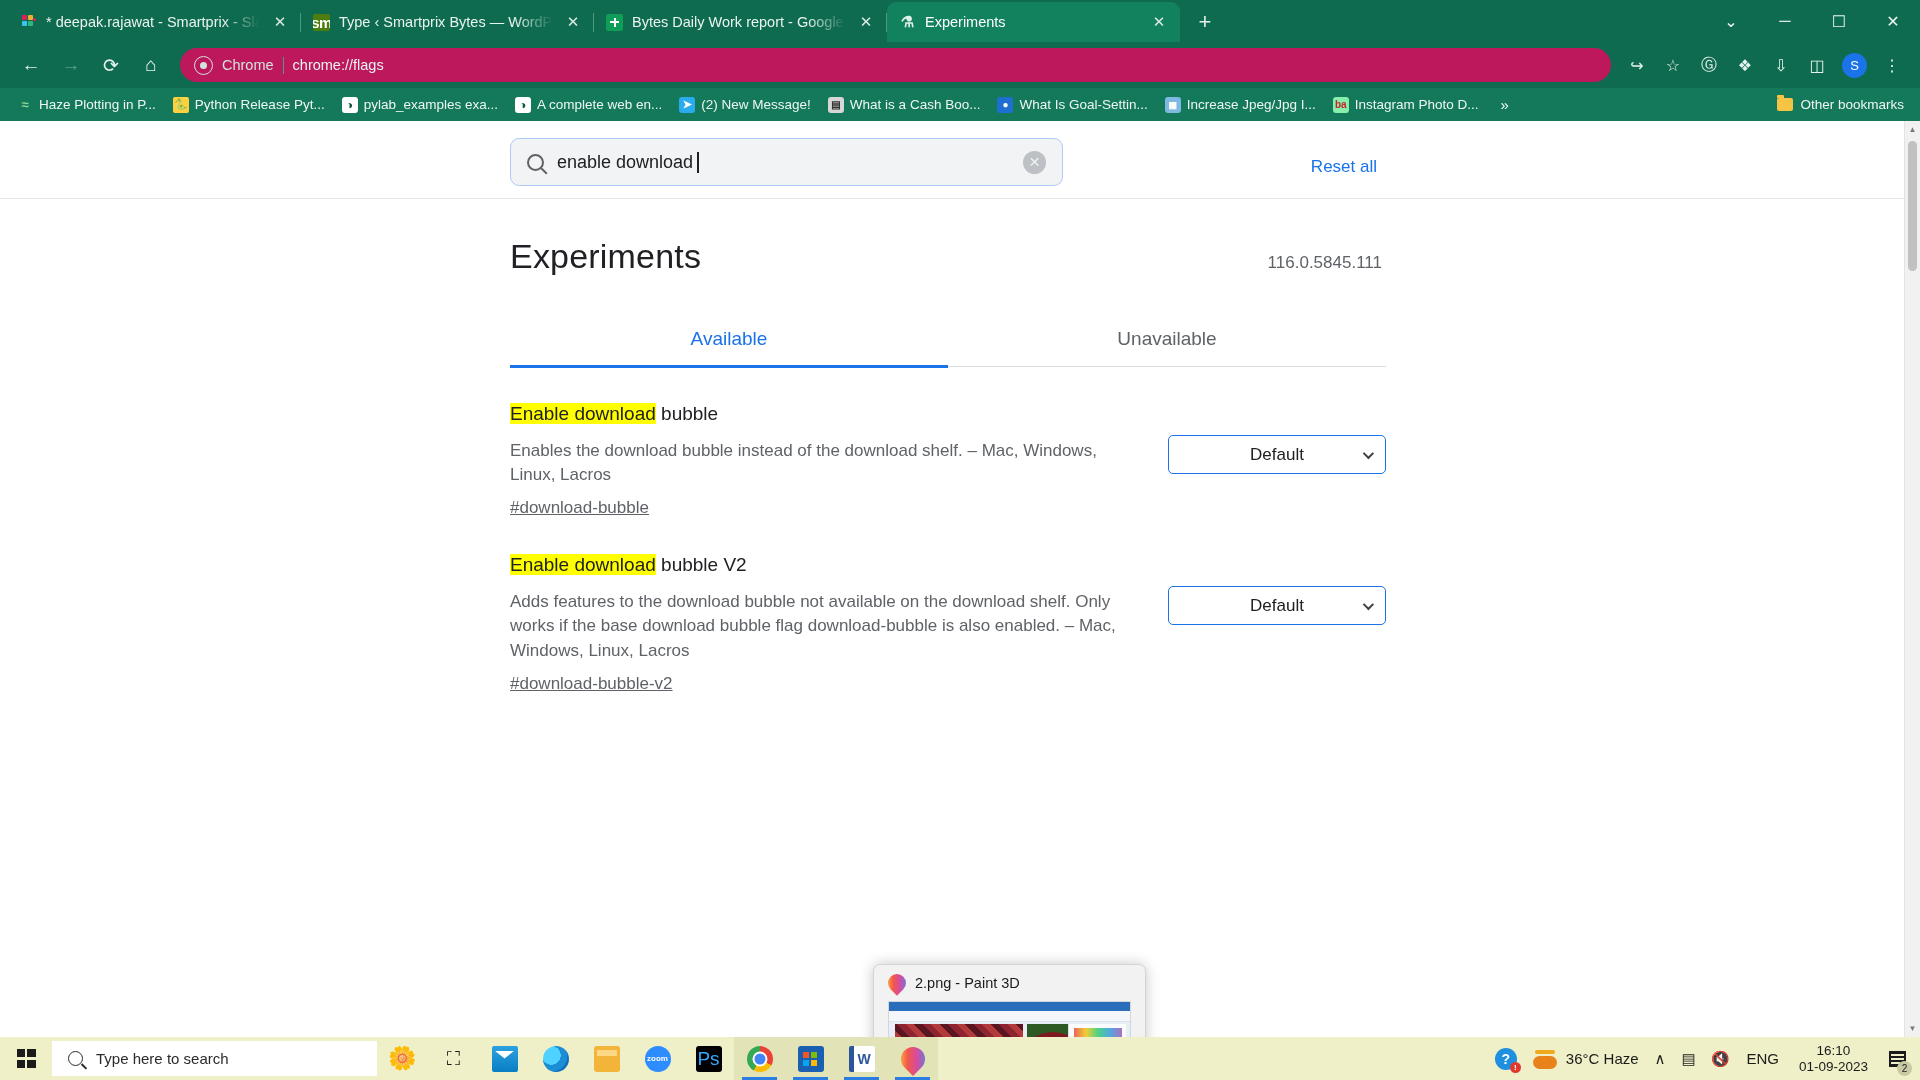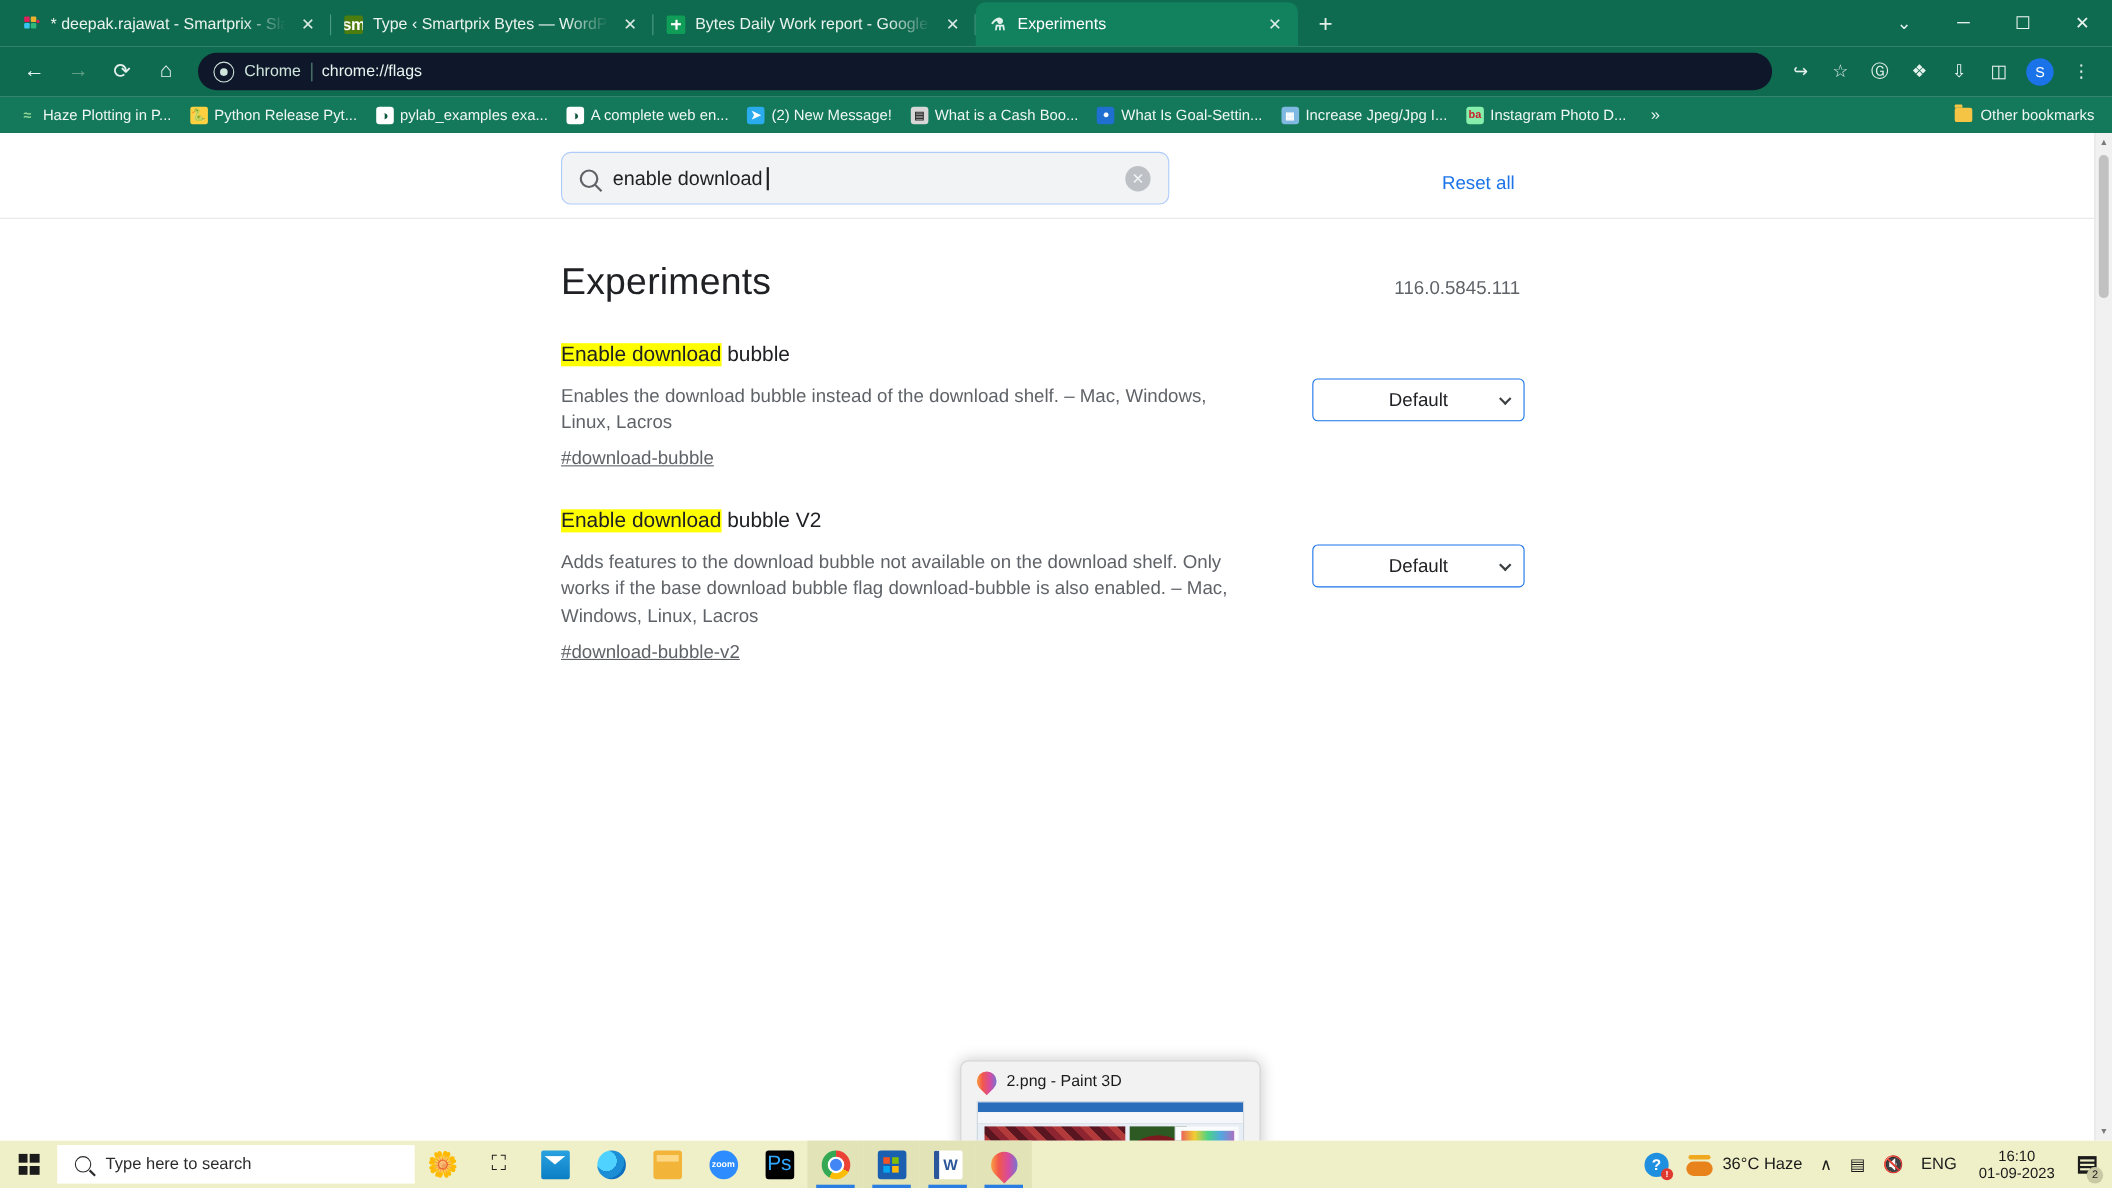--- a/index.html
+++ b/index.html
@@ -84,21 +84,21 @@
     display: flex; align-items: center; padding: 0 12px; gap: 2px;
   }
   .nav-btn {
     width: 38px; height: 38px; border-radius: 50%;
     display: flex; align-items: center; justify-content: center;
     color: #e6f2ee; font-size: 19px;
   }
   .nav-btn.disabled { color: #5f9d86; }
   .omnibox {
     flex: 1 1 auto; height: 34px; margin-left: 8px; margin-right: 8px;
-    background: #0f172a; border-radius: 17px;
+    background: #be185d; border-radius: 17px;
     display: flex; align-items: center; padding: 0 14px; gap: 9px;
     color: #e9f4f0; font-size: 14.5px;
   }
   .omni-icon {
     width: 19px; height: 19px; border-radius: 50%;
     border: 1.6px solid #cfe5dc; display:flex;
     align-items:center; justify-content:center; flex:0 0 19px;
   }
   .omni-icon::after{ content:""; width:7px; height:7px; border-radius:50%; background:#cfe5dc;}
   .omni-sep { width: 1px; height: 17px; background: #59947e; }
@@ -211,21 +211,21 @@
   .flag-main { width: 680px; }
   .flag-name { font-size: 19px; color: #202124; margin-bottom: 14px; }
   .hl { background: #ffff00; }
   .flag-desc { font-size: 17px; color: #5f6368; line-height: 1.42; max-width: 615px; }
   .flag-id {
     display: inline-block; margin-top: 11px; font-size: 17px;
     color: #5f6368; text-decoration: underline;
   }
   .flag-ctrl { margin-left: auto; padding-top: 32px; }
   .sel-box {
-    width: 193px; height: 39px; border: 1.5px solid #1a73e8;
+    width: 218px; height: 39px; border: 1.5px solid #1a73e8;
     border-radius: 5px; display: flex; align-items: center;
     justify-content: center; position: relative;
     color: #202124; font-size: 17px; background: #fff;
   }
   .sel-box .chev {
     position: absolute; right: 14px; width: 8px; height: 8px;
     border-right: 2px solid #3c4043; border-bottom: 2px solid #3c4043;
     transform: rotate(45deg) translateY(-2px);
   }
 
@@ -489,20 +489,24 @@
     </div>
 
     <div class="flags-body">
       <div class="content">
 
         <div class="titlerow">
           <h1 class="ptitle">Experiments</h1>
           <div class="version">116.0.5845.111</div>
         </div>
 
+        <div class="tabs">
+          <div class="ftab sel">Available</div>
+          <div class="ftab">Unavailable</div>
+        </div>
 
         <div class="flag">
           <div class="flag-main">
             <div class="flag-name"><span class="hl">Enable download</span><span> bubble</span></div>
             <div class="flag-desc">Enables the download bubble instead of the download shelf. – Mac, Windows, Linux, Lacros</div>
             <a class="flag-id">#download-bubble</a>
           </div>
           <div class="flag-ctrl">
             <div class="sel-box">
               <span>Default</span>

